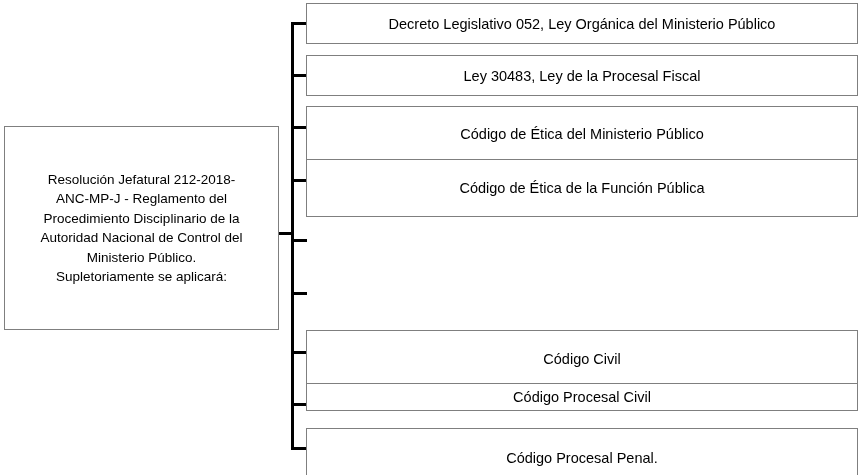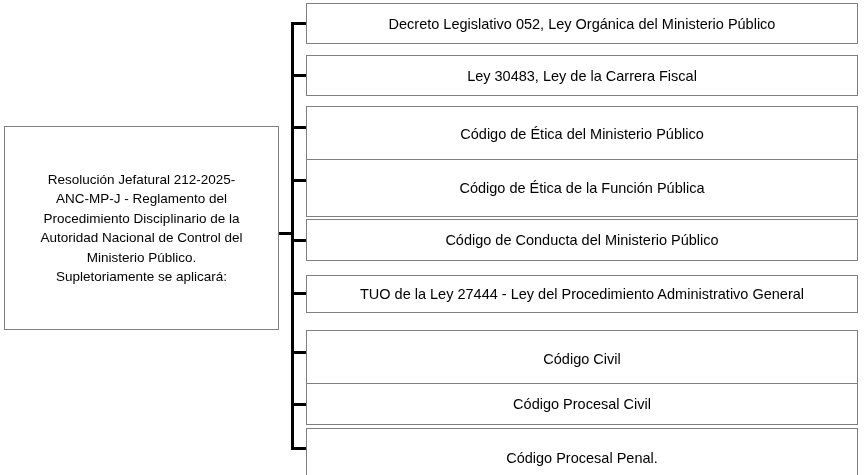--- a/index.html
+++ b/index.html
@@ -87,21 +87,21 @@
     height: 3px;
     background: #000000;
   }
 </style>
 </head>
 <body>
 
 <div id="diagram">
 
   <div class="root-node">
-    <div class="root-text">Resolución Jefatural 212-2025-
+    <div class="root-text">Resolución Jefatural 212-2018-
 ANC-MP-J - Reglamento del
 Procedimiento Disciplinario de la
 Autoridad Nacional de Control del
 Ministerio Público.
 Supletoriamente se aplicará:</div>
   </div>
 
   <div class="root-stub"></div>
 
   <div class="trunk"></div>
@@ -113,37 +113,31 @@
   <div class="stub" style="top:239px"></div>
   <div class="stub" style="top:292px"></div>
   <div class="stub" style="top:351px"></div>
   <div class="stub" style="top:403px"></div>
   <div class="stub" style="top:447px"></div>
 
   <div class="leaf-box" style="top:3px;height:41px">
     <div class="leaf-text">Decreto Legislativo 052, Ley Orgánica del Ministerio Público</div>
   </div>
   <div class="leaf-box" style="top:55px;height:41px">
-    <div class="leaf-text">Ley 30483, Ley de la Carrera Fiscal</div>
+    <div class="leaf-text">Ley 30483, Ley de la Procesal Fiscal</div>
   </div>
   <div class="leaf-box" style="top:106px;height:56px">
     <div class="leaf-text">Código de Ética del Ministerio Público</div>
   </div>
   <div class="leaf-box" style="top:159px;height:58px">
     <div class="leaf-text">Código de Ética de la Función Pública</div>
   </div>
-  <div class="leaf-box" style="top:219px;height:42px">
-    <div class="leaf-text">Código de Conducta del Ministerio Público</div>
-  </div>
-  <div class="leaf-box" style="top:275px;height:38px">
-    <div class="leaf-text">TUO de la Ley 27444 - Ley del Procedimiento Administrativo General</div>
-  </div>
   <div class="leaf-box" style="top:330px;height:57px">
     <div class="leaf-text">Código Civil</div>
   </div>
-  <div class="leaf-box" style="top:383px;height:42px">
+  <div class="leaf-box" style="top:383px;height:28px">
     <div class="leaf-text">Código Procesal Civil</div>
   </div>
   <div class="leaf-box" style="top:428px;height:60px">
     <div class="leaf-text">Código Procesal Penal.</div>
   </div>
 
 </div>
 
 </body></html>

